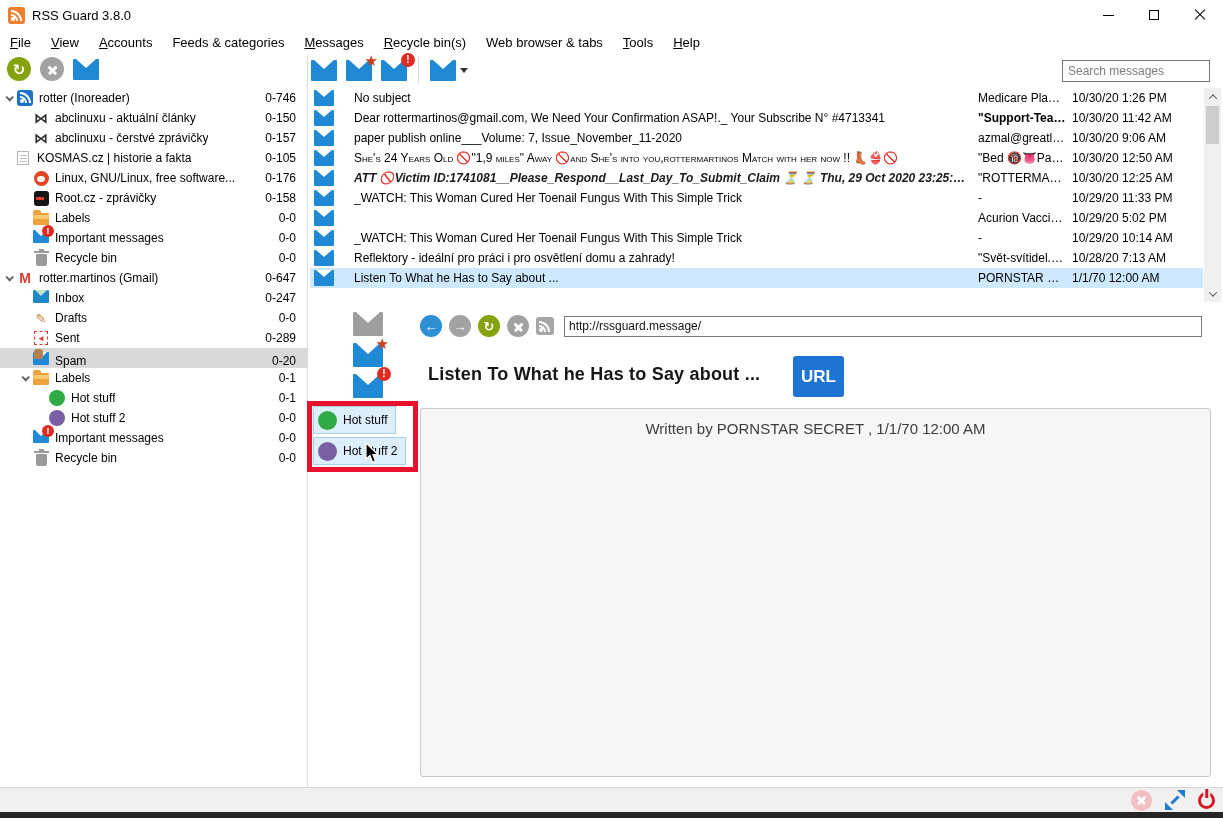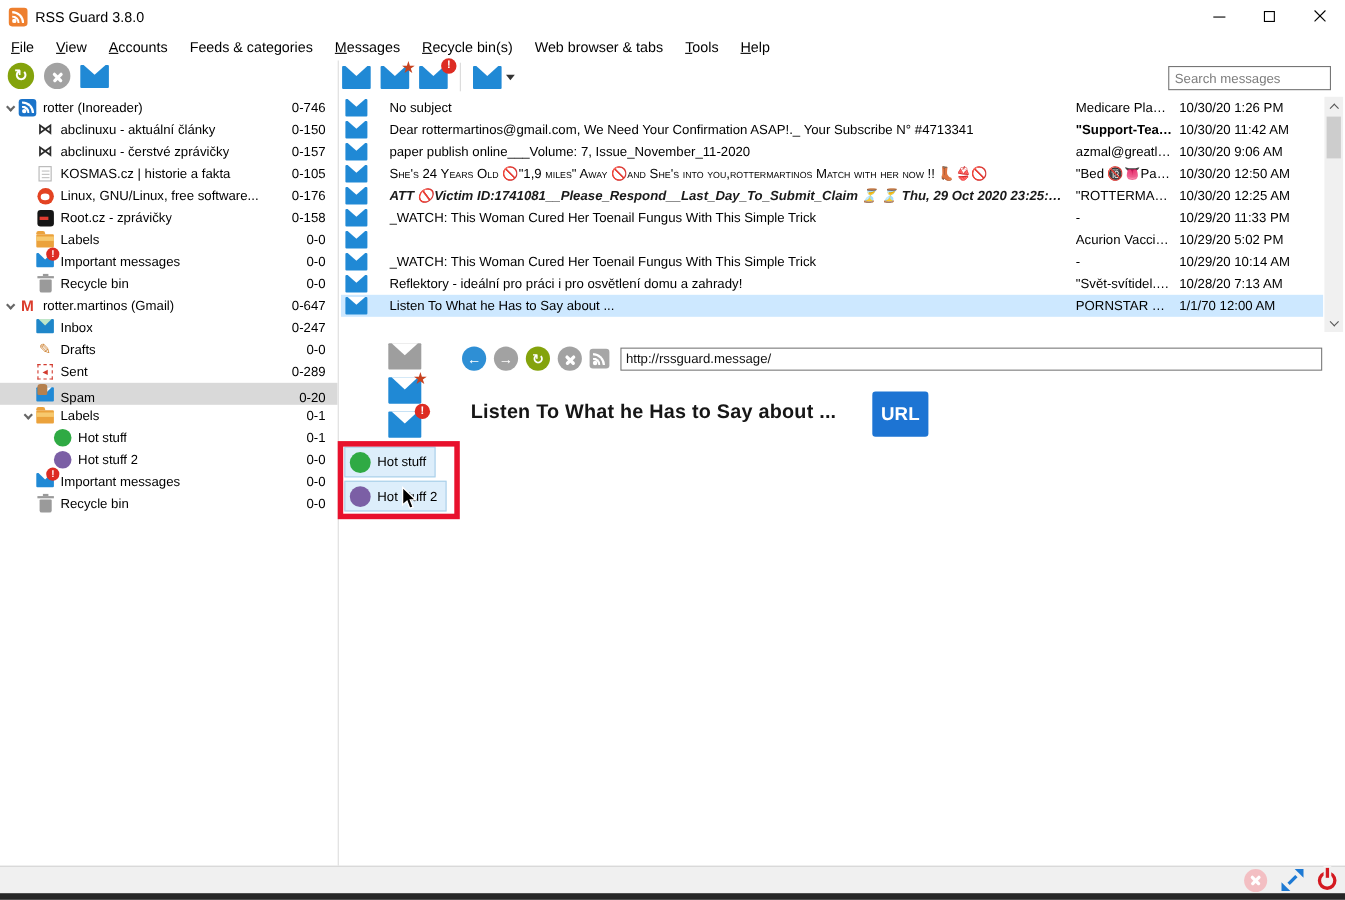--- a/index.html
+++ b/index.html
@@ -238,21 +238,21 @@
       <span class="fcount">0-150</span>
     </div>
     <div class="feed-row" style="padding-left: 18px;">
       <span style="flex: 0 0 14px;"></span>
       <span class="ficon">
         <span class="mini ic-bowtie">⋈</span>
       </span>
       <span class="flabel">abclinuxu - čerstvé zprávičky</span>
       <span class="fcount">0-157</span>
     </div>
-    <div class="feed-row" style="padding-left: 18px; justify-content: space-between;">
+    <div class="feed-row" style=" justify-content: space-between;">
       <span style="flex: 0 0 14px;"></span>
       <span class="ficon">
         <span class="mini ic-doc"></span>
       </span>
       <span class="flabel">KOSMAS.cz | historie a fakta</span>
       <span class="fcount">0-105</span>
     </div>
     <div class="feed-row" style="padding-left: 18px;">
       <span style="flex: 0 0 14px;"></span>
       <span class="ficon">
@@ -491,20 +491,23 @@
         <i class="dot"></i>
         <i class="a1"></i>
         <i class="a2"></i>
       </span>
     <input id="pv-url" value="http://rssguard.message/" style="">
   </div>
 
   <div id="pv-title">Listen To What he Has to Say about ...</div>
   <div id="url-btn">URL</div>
 
+  <div id="pv-body">
+    <div id="pv-byline">Written by PORNSTAR SECRET , 1/1/70 12:00 AM</div>
+  </div>
 </div>
 
 <div id="statusbar">
   <span class="xdis"></span>
   <svg width="22" height="22" viewBox="0 0 22 22">
     <path d="M21 1 L13 1 L21 9 Z" fill="#1e7ad4"></path>
     <path d="M1 21 L1 13 L9 21 Z" fill="#1e7ad4"></path>
     <rect x="6" y="9.5" width="10" height="3" fill="#1e7ad4" transform="rotate(-45 11 11)"></rect>
   </svg>
   <span class="power"></span>

